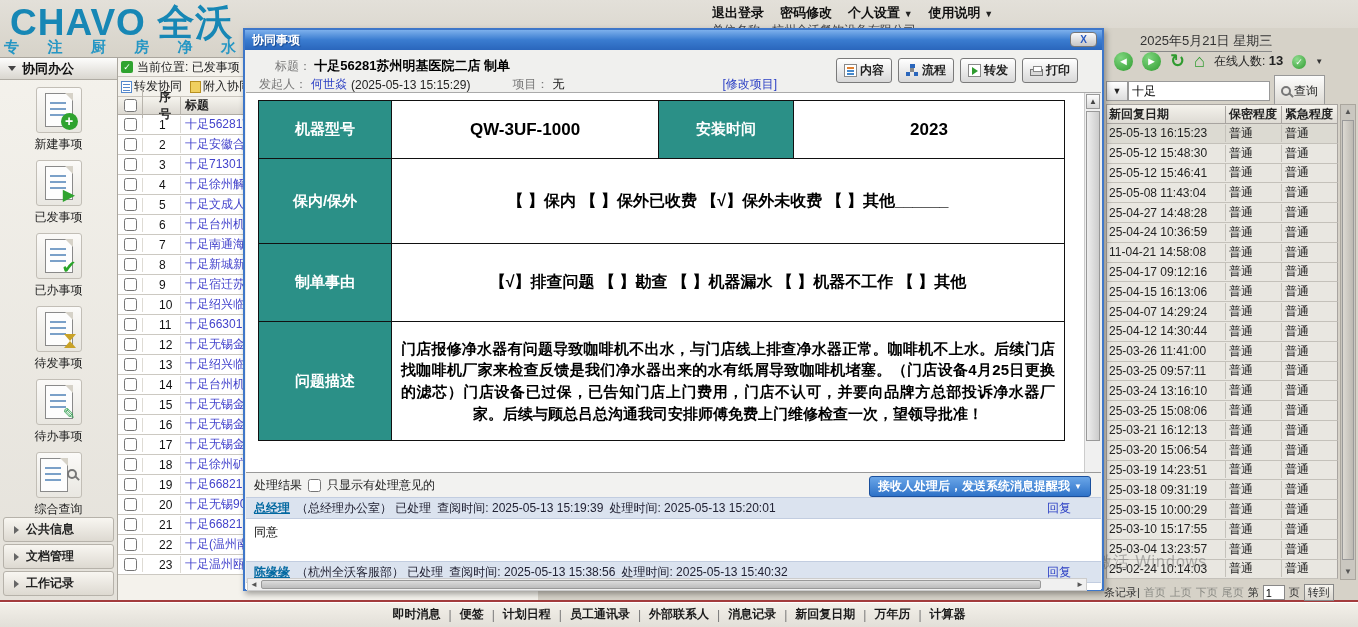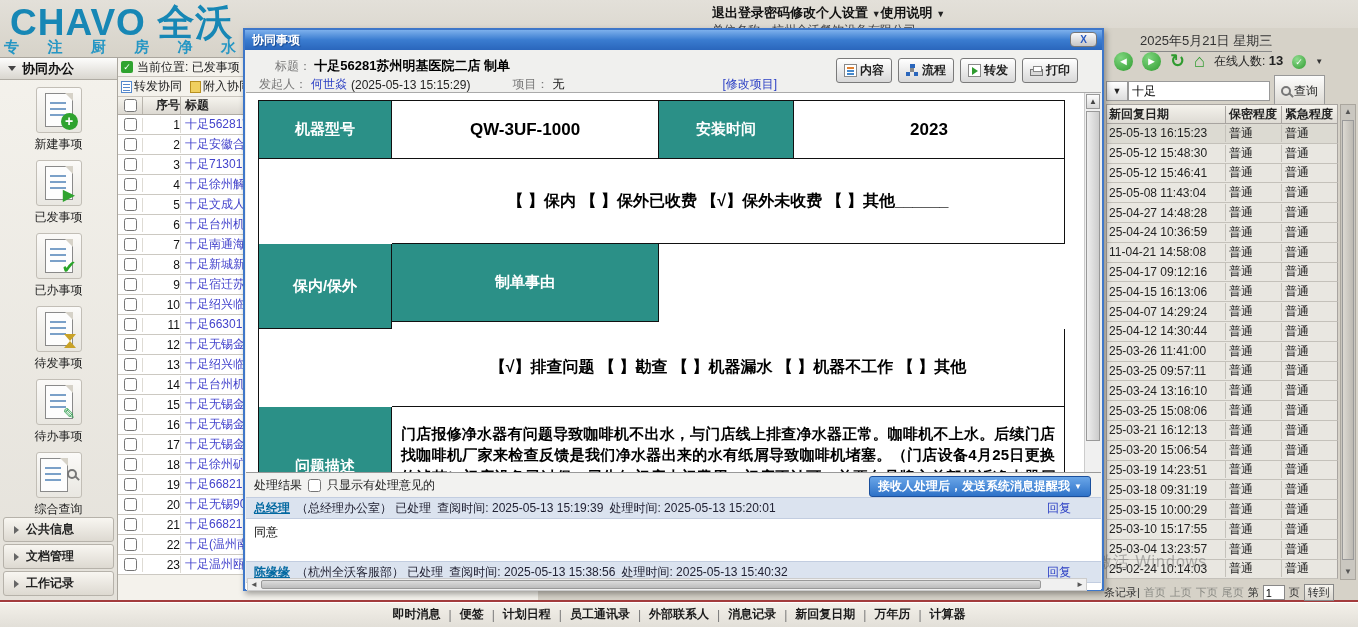--- a/index.html
+++ b/index.html
@@ -3,21 +3,21 @@
 <meta charset="utf-8">
 <style>
   * { margin:0; padding:0; box-sizing:border-box; }
   html,body { width:1358px; height:627px; }
   body { font-family:"Liberation Sans","DejaVu Sans",sans-serif; background:#d6d2c8; }
   .stage { position:relative; width:1358px; height:627px; overflow:hidden; background:linear-gradient(180deg,#e3e0d9,#d6d2c8 60px); }
 
   
   .logo-main { position:absolute; left:10px; top:-2px; font-size:37px; font-weight:800; color:#1787b5; letter-spacing:1px; }
   .logo-sub  { position:absolute; left:4px; top:38px; width:232px; font-size:15px; font-weight:bold; color:#2596c4; display:flex; justify-content:space-between; }
-  .top-links { position:absolute; left:712px; top:4px; display:flex; font-size:13px; font-weight:bold; color:#111; }
+  .top-links { position:absolute; left:712px; top:4px; display:flex; gap:16px; font-size:13px; font-weight:bold; color:#111; }
   .top-links span { cursor:pointer; white-space:nowrap; }
   .caret { font-size:9px; color:#222; }
   .unit-name { position:absolute; left:712px; top:22px; font-size:12px; color:#444; }
 
   
   .sidebar { position:absolute; left:0; top:57px; width:118px; height:543px; background:linear-gradient(180deg,#f4f2ec,#e4e1da); border-top:1px solid #aaa69e; border-right:1px solid #aaa69e; }
   .sb-header { height:22px; background:linear-gradient(180deg,#fdfdfc,#d9d6cf); border-bottom:1px solid #b0aca4; font-size:13px; font-weight:bold; color:#111; display:flex; align-items:center; padding-left:8px; gap:6px; }
   .tri-down { width:0; height:0; border-left:4px solid transparent; border-right:4px solid transparent; border-top:5px solid #444; }
   .tri-right { width:0; height:0; border-top:4px solid transparent; border-bottom:4px solid transparent; border-left:5px solid #666; }
   .sb-items { padding-top:7px; }
@@ -46,21 +46,21 @@
   .list-panel { position:absolute; left:118px; top:57px; width:420px; height:543px; background:#f4f2ec; border-top:1px solid #aaa69e; z-index:1; }
   .lp-loc { height:19px; display:flex; align-items:center; gap:4px; padding-left:3px; font-size:12px; color:#222; border-bottom:1px solid #c8c4bc; }
   .loc-ico { width:12px; height:12px; background:#2fa32f; border-radius:2px; color:#fff; font-size:9px; line-height:12px; text-align:center; }
   .lp-toolbar { height:20px; display:flex; align-items:center; gap:8px; padding-left:3px; font-size:12px; color:#222; border-bottom:1px solid #c8c4bc; }
   .tb-btn { display:flex; align-items:center; gap:2px; cursor:pointer; }
   .mini-doc { width:11px; height:12px; background:#fff; border:1px solid #5588cc; position:relative; }
   .mini-doc::after { content:""; position:absolute; left:1px; top:2px; width:7px; height:1px; background:#5588cc; box-shadow:0 3px 0 #5588cc,0 6px 0 #5588cc; }
   .mini-note { width:11px; height:12px; background:#f0d060; border:1px solid #b89020; }
   .lp-head { height:18px; display:flex; background:linear-gradient(180deg,#f6f4ee,#dcd9d2); border-bottom:1px solid #b0aca4; font-size:12px; font-weight:bold; color:#222; align-items:center; }
   .col-chk { width:24px; display:flex; justify-content:center; }
-  .col-no { width:38px; padding-left:0; border-left:1px solid #b8b4ac;text-align:right; }
+  .col-no { width:38px; padding-left:16px; border-left:1px solid #b8b4ac; }
   .col-title { flex:1; padding-left:4px; border-left:1px solid #b8b4ac; }
   .lp-row { height:20px; display:flex; align-items:center; background:#fff; border-bottom:1px solid #ccc9c2; font-size:12px; }
   .lp-row .col-no { color:#111; border-left:1px solid #dedbd4; }
   .lp-row .col-title { color:#4343cc; border-left:1px solid #dedbd4; white-space:nowrap; overflow:hidden; cursor:pointer; }
   input[type=checkbox] { width:13px; height:13px; }
 
   
   .right-panel { position:absolute; left:1104px; top:28px; width:254px; height:572px; z-index:5; background:#d6d2c8; }
   .rp-date { position:absolute; left:36px; top:4px; font-size:13px; color:#333; border-bottom:1px solid #888; padding-bottom:1px; }
   .rp-nav { position:absolute; left:10px; top:24px; display:flex; align-items:center; gap:9px; }
@@ -622,22 +622,22 @@
             <span>打印</span>
           </span>
         </div>
     </div>
     <div class="m-content">
       <div class="wo-table">
         <div class="wo-cell wo-label r1">机器型号</div>
         <div class="wo-cell wo-value v-lg r1">QW-3UF-1000</div>
         <div class="wo-cell wo-label r1">安装时间</div>
         <div class="wo-cell wo-value v-lg r1">2023</div>
+        <div class="wo-cell wo-label r2">保内/保外</div>
         <div class="wo-cell wo-value v-md span3 r2">【 】保内 【 】保外已收费 【√】保外未收费 【 】其他______</div>
-        <div class="wo-cell wo-label r2">保内/保外</div>
         <div class="wo-cell wo-label r3">制单事由</div>
         <div class="wo-cell wo-value v-md span3 r3">【√】排查问题 【 】勘查 【 】机器漏水 【 】机器不工作 【 】其他</div>
         <div class="wo-cell wo-label r4">问题描述</div>
         <div class="wo-cell wo-value span3 r4">
             <span class="wo-desc">门店报修净水器有问题导致咖啡机不出水，与门店线上排查净水器正常。咖啡机不上水。后续门店找咖啡机厂家来检查反馈是我们净水器出来的水有纸屑导致咖啡机堵塞。（门店设备4月25日更换的滤芯）门店设备已过保，已告知门店上门费用，门店不认可，并要向品牌方总部投诉净水器厂家。后续与顾总吕总沟通我司安排师傅免费上门维修检查一次，望领导批准！</span>
           </div>
       </div>
       <div class="m-vscroll">
         <span class="up">▲</span>
         <span class="thumb"></span>

